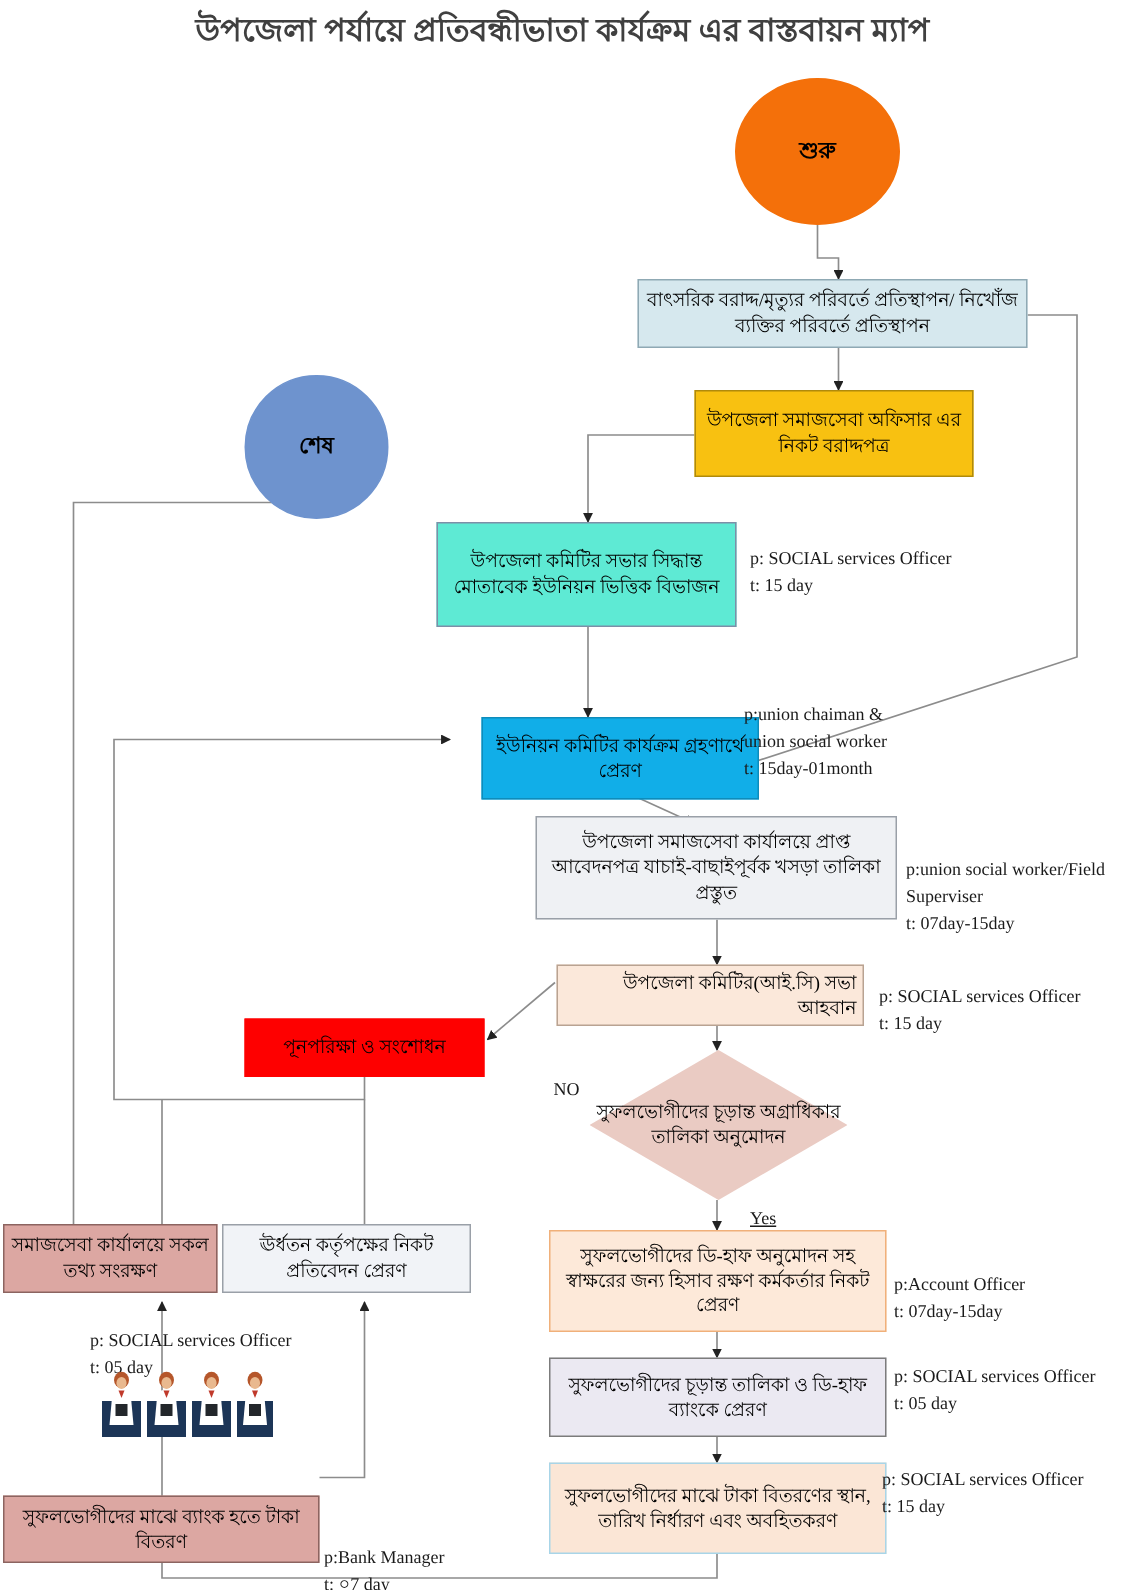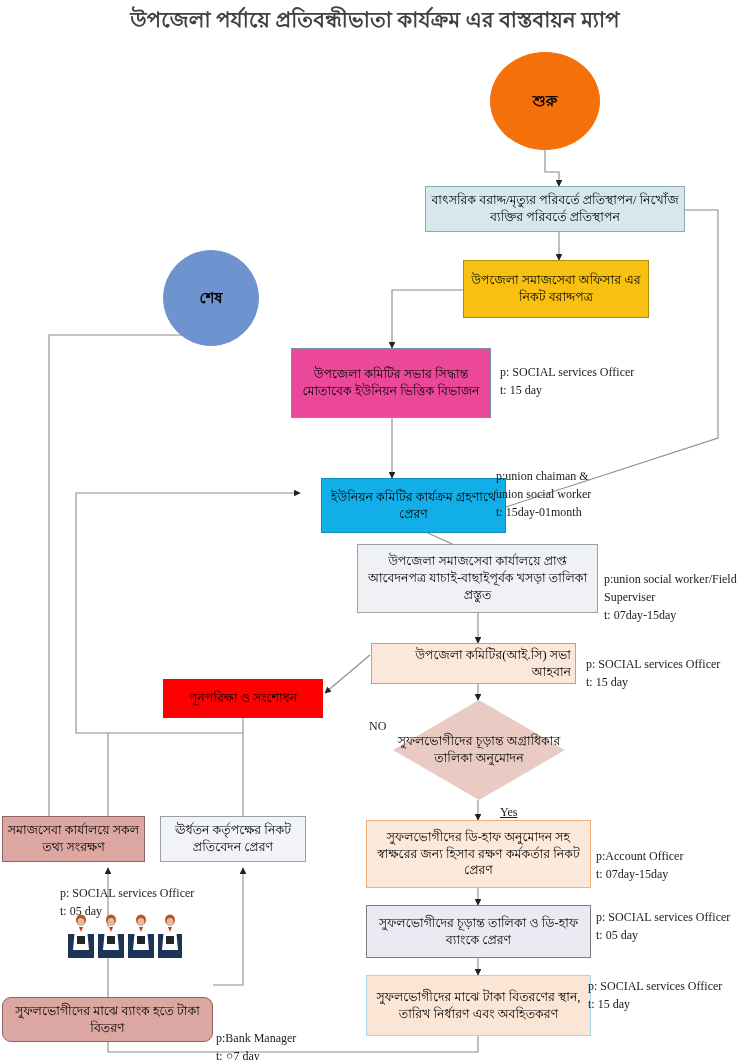--- a/index.html
+++ b/index.html
@@ -50,21 +50,21 @@
   }
   .terminator-end{
     background:#6E93CE;
     border:1px solid #6E93CE;
     color:#000000;
     font-size:15px;
     font-weight:bold;
   }
   .box-lightblue{ background:#D6E8EE; border:1px solid #8FA9B4; }
   .box-yellow   { background:#F8C111; border:1px solid #B08A0B; }
-  .box-steel    { background:#ec4899; border:1px solid #7D8FA8;justify-content:center; }
+  .box-steel    { background:#5eead4; border:1px solid #7D8FA8;justify-content:center; }
   .box-cyan     { background:#11AEE8; border:1px solid #0E8CBB;margin-left:21px; }
   .box-palegrey { background:#EFF1F4; border:1px solid #9AA0A8; }
   .box-peach    { background:#FBE8DA; border:1px solid #B9A392; }
   .box-red      { background:#FE0000; border:1px solid #FE0000; }
   .box-rose     { background:#DCA7A2; border:1px solid #8C6460; }
   .box-white    { background:#F1F3F7; border:1px solid #9AA0A8; }
   .box-lav      { background:#EBE9F2; border:1px solid #7C7C7C; }
   .box-peach2   { background:#FBE6D6; border:1px solid #A8D5E8; }
   .box-peach3   { background:#FDE9D9; border:1px solid #F0B07A; }
 
@@ -231,25 +231,25 @@
   </div>
   <div class="annot" style="left:588px; top:977px;">p: SOCIAL services Officer
 t: 15 day</div>
 
   <div class="node box-rose" style="left:2px; top:816px; width:143px; height:46px;">
     <span>সমাজসেবা কার্যালয়ে সকল তথ্য সংরক্ষণ</span>
   </div>
   <div class="annot" style="left:60px; top:884px;">p: SOCIAL services Officer
 t: 05 day</div>
 
-  <div class="node box-white" style="left:160px; top:816px; width:146px; height:46px;">
+  <div class="node box-white" style="left:148px; top:816px; width:166px; height:46px;">
     <span>ঊর্ধতন কর্তৃপক্ষের নিকট প্রতিবেদন প্রেরণ</span>
   </div>
 
-  <div class="node box-rose" style="left:2px; top:997px; width:211px; height:45px;border-radius:9px;">
+  <div class="node box-rose" style="left:2px; top:997px; width:211px; height:45px;">
     <span>সুফলভোগীদের মাঝে ব্যাংক হতে টাকা বিতরণ</span>
   </div>
   <div class="annot" style="left:216px; top:1029px;">p:Bank Manager
 t: ০7 day</div>
 
   <svg id="clipart" viewBox="0 0 116 48" width="116" height="48">
     <g>
 
       <rect x="0" y="22" width="26" height="24" fill="#1C3557"></rect>
       <rect x="30" y="22" width="26" height="24" fill="#1C3557"></rect>

